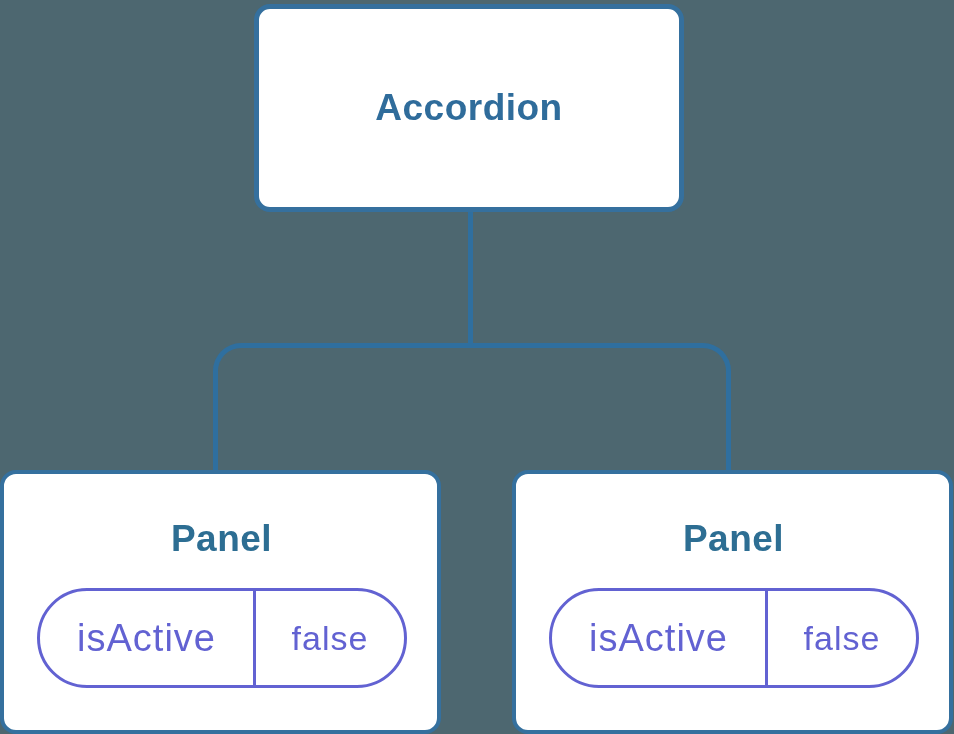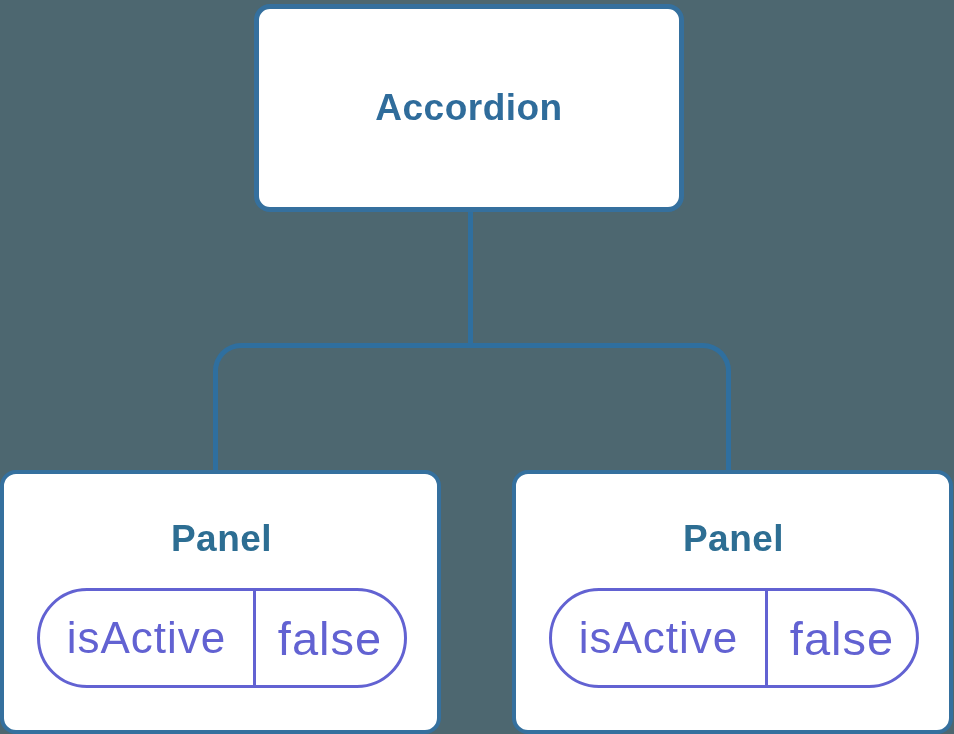--- a/index.html
+++ b/index.html
@@ -68,31 +68,31 @@
     border:3px solid var(--state-accent);
     border-radius:50px;
     display:flex;
     overflow:hidden;
     background:var(--node-fill);
   }
   .state-name{
     width:213px;
     display:flex;align-items:center;justify-content:center;
     color:var(--state-accent);
-    font-size:44px;font-weight:500;letter-spacing:1px;
+    font-size:38px;font-weight:500;letter-spacing:1px;
   }
   .state-divider{
     width:3px;height:100%;
     background:var(--state-accent);
   }
   .state-value{
     flex:1;
     display:flex;align-items:center;justify-content:center;
     color:var(--state-accent);
-    font-size:47px;font-weight:500;letter-spacing:1px;
+    font-size:34px;font-weight:500;letter-spacing:1px;
   }
 </style>
 </head>
 <body>
 
 <div class="stage">
 
   <div class="node root-node">
     <span class="root-label">Accordion</span>
   </div>

